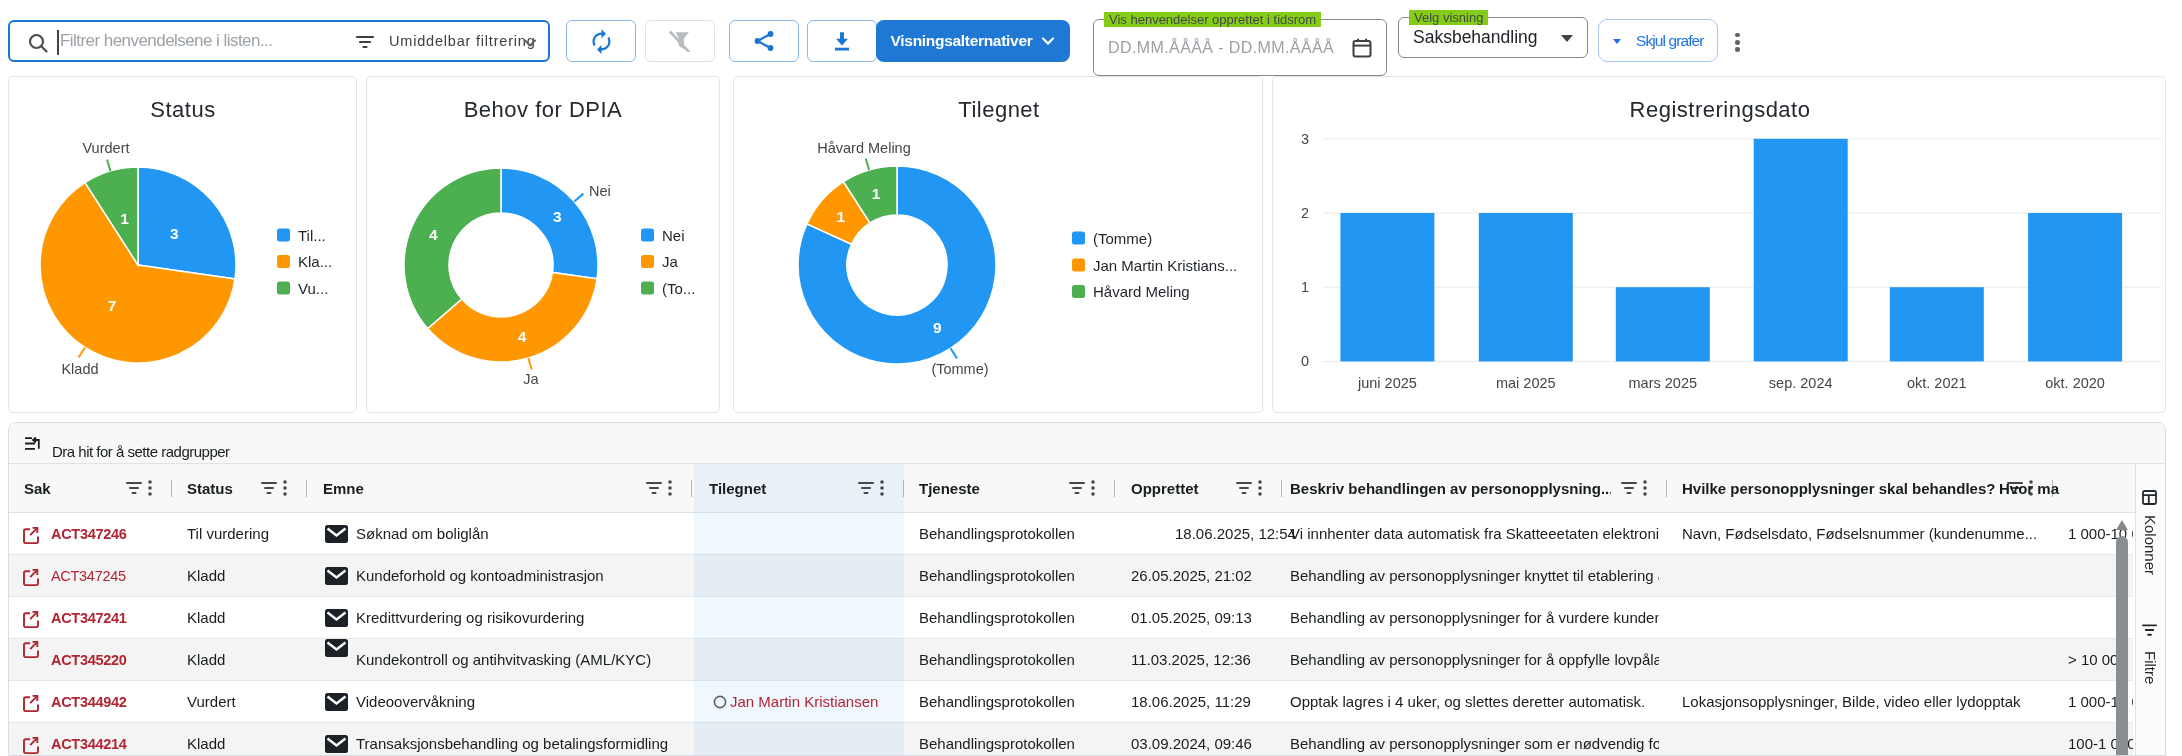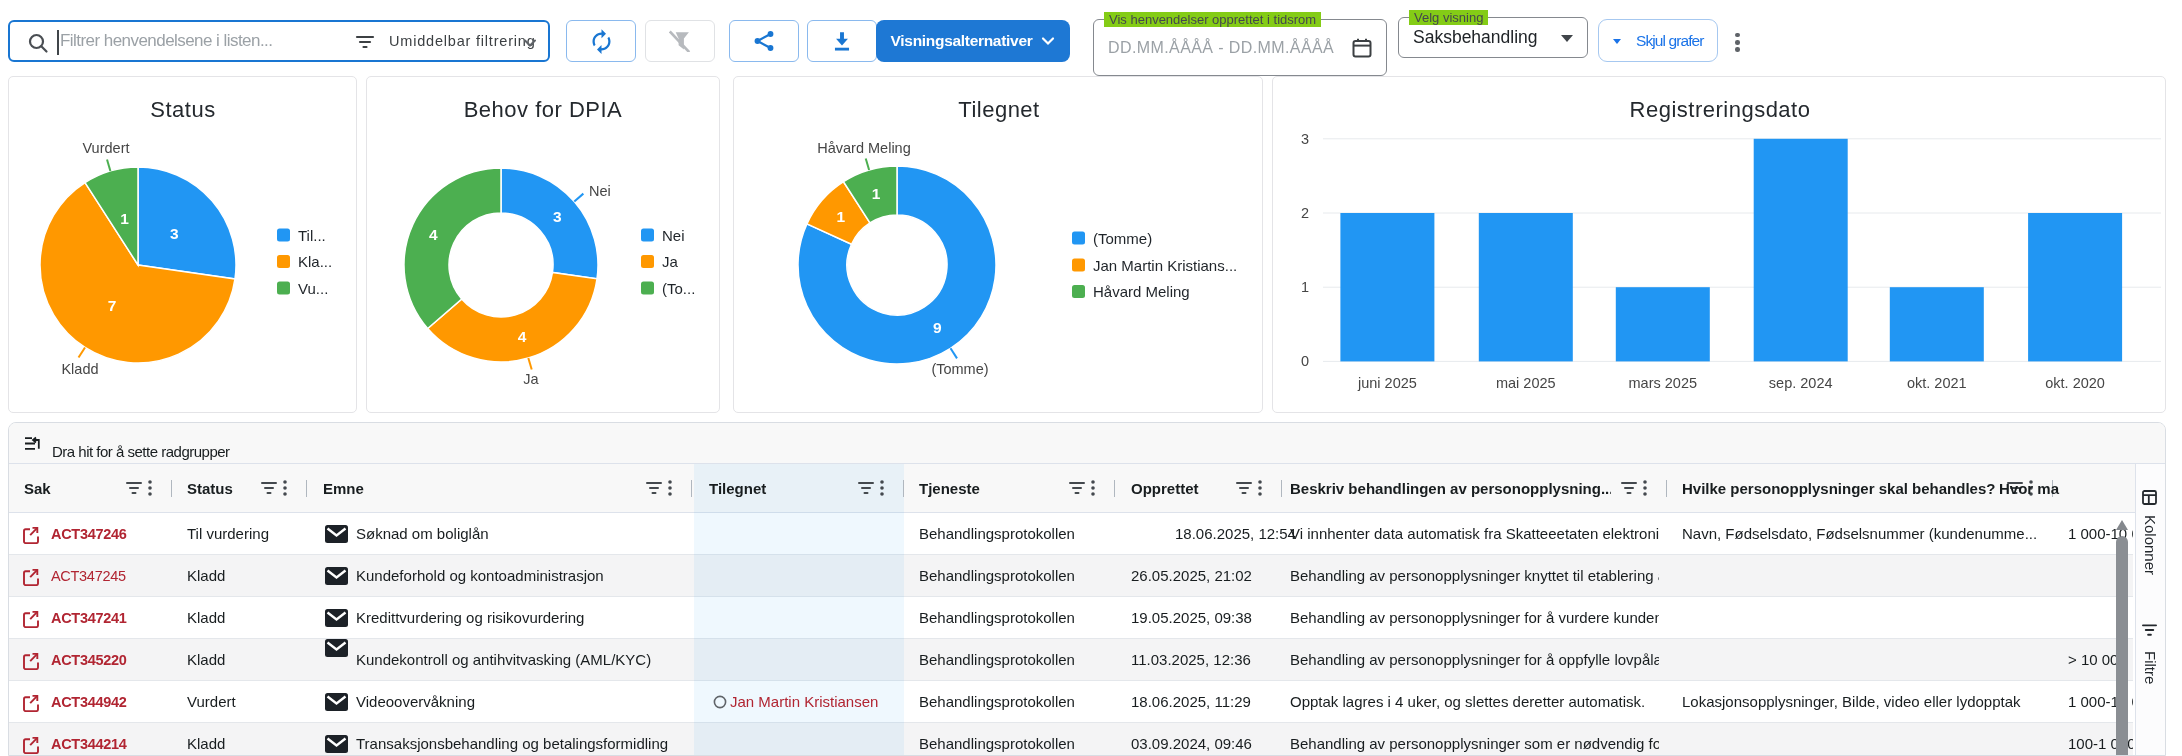--- a/index.html
+++ b/index.html
@@ -360,28 +360,28 @@
     </div>
 <div class="cell" style="left:178px;top:174px;width:112px">Kladd</div>
 <div class="cell" style="left:316px;top:174px;width:364px;display:flex;align-items:center;gap:8px">
       <svg width="23" height="18" viewBox="0 0 23 18" style="flex:none">
         <rect x="0" y="0" width="23" height="18" rx="2.5" fill="#1c2127"></rect>
         <path d="M2.5 3.5 L11.5 10.5 L20.5 3.5" fill="none" stroke="#fff" stroke-width="2.4"></path>
       </svg>
       <span>Kredittvurdering og risikovurdering</span>
     </div>
 <div class="cell" style="left:910px;top:174px;width:188px">Behandlingsprotokollen</div>
-<div class="cell" style="left:1122px;top:174px;width:145px">19.05.2025, 09:38</div>
+<div class="cell" style="left:1122px;top:174px;width:145px">01.05.2025, 09:13</div>
 <div class="cell" style="left:1281px;top:174px;width:369px">Behandling av personopplysninger for å vurdere kunden</div>
 <div class="cell" style="left:1673px;top:174px;width:369px"></div>
 <div class="cell" style="left:2059px;top:174px;width:65px"></div>
 <div class="row" style="top:216px;background:#f4f4f5"></div>
     <div class="abs" style="left:685px;top:216px;width:210px;height:42px;background:rgba(33,150,243,0.07)"></div>
 
-<div class="cell" style="left:14px;top:216px;width:137px;display:flex;align-items:center;gap:12px">
+<div class="cell" style="left:14px;top:216px;width:137px;display:flex;align-items:flex-start;gap:12px">
       <svg width="16" height="18" viewBox="0 0 16 18" style="flex:none;margin-top:1px">
         <path d="M15 10.5v5c0 .9-.7 1.6-1.6 1.6H2.6C1.7 17.1 1 16.4 1 15.5V4.9c0-.9 .7-1.6 1.6-1.6H7" fill="none" stroke="#b12532" stroke-width="1.9"></path>
         <path d="M9.5 1.9h4.8v5" fill="none" stroke="#b12532" stroke-width="1.9"></path>
         <line x1="14" y1="2.2" x2="7.2" y2="9.2" stroke="#b12532" stroke-width="1.9"></line>
       </svg>
       <span style="color:#b12532;font-weight:700;font-size:14.5px;letter-spacing:-0.3px">ACT345220</span>
     </div>
 <div class="cell" style="left:178px;top:216px;width:112px">Kladd</div>
 <div class="cell" style="left:316px;top:216px;width:364px;display:flex;gap:8px">
       <svg width="23" height="18" viewBox="0 0 23 18" style="flex:none">

